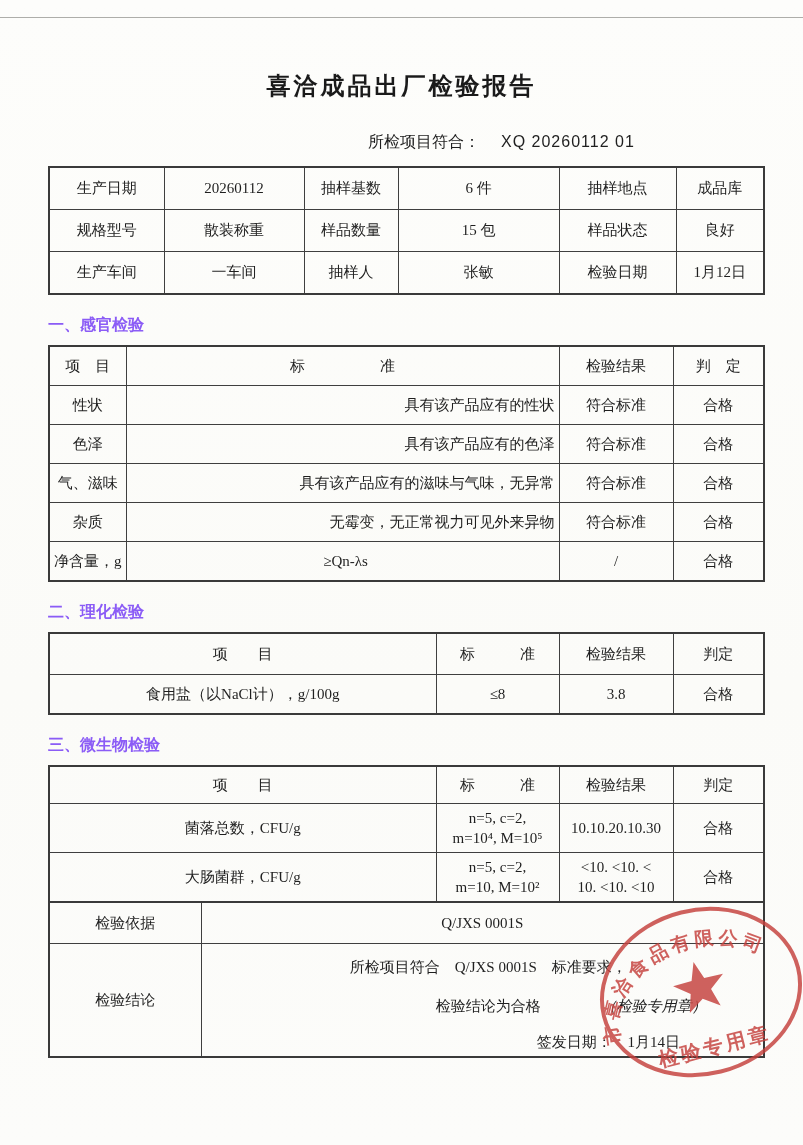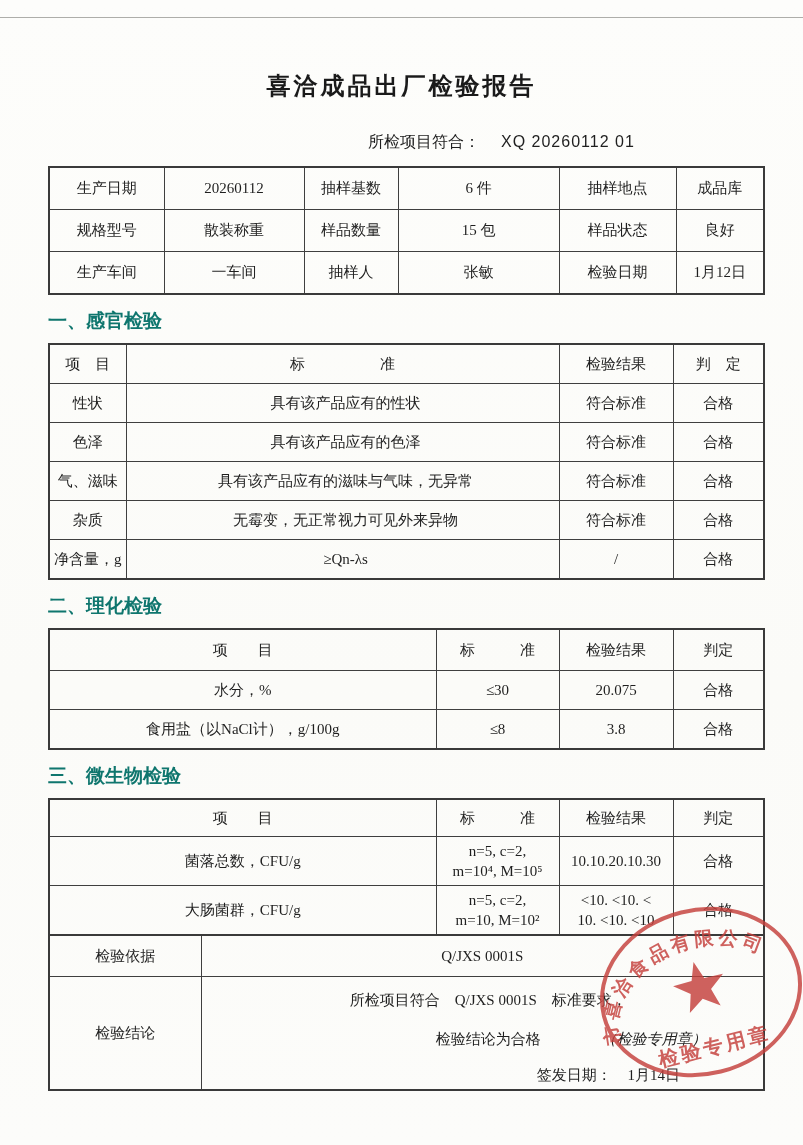--- a/index.html
+++ b/index.html
@@ -20,28 +20,28 @@
 
   table.tbl{
     border-collapse:collapse;table-layout:fixed;
     width:715px;margin-left:48px;
     font-size:15px;color:#1f1f1f;
   }
   table.tbl td{border:1.4px solid #3f3f3f;text-align:center;padding:0 4px;overflow:hidden;}
   table.tbl{border:2px solid #3a3a3a;}
   td.left{text-align:left;padding-left:9px;}
   .sec-heading{
-    margin:13px 0 9px 48px;font-weight:bold;font-size:19px;color:#0f766e;
+    margin:20px 0 9px 48px;font-weight:bold;font-size:16px;color:#8b5cf6;
   }
   #info-table{margin-top:13px;}
   #info-table td{height:41px;}
   #info-table tr.r1 td{height:38px;}
 
   #sensory-table td{height:38px;}
-  #sensory-table td.std{text-align:center;padding-left:10px;}
+  #sensory-table td.std{text-align:right;padding-left:10px;}
   #sensory-table tr.netrow td.std{text-align:center;}
 
   #physchem-table tr.hdr td{height:40px;}
   #physchem-table td{height:38px;}
 
   #micro-table tr.hdr td{height:36px;}
   #micro-table td{height:48px;line-height:1.35;}
   #micro-table .two-line{display:block;}
 
   #conclusion-table{margin-top:-2px;}
@@ -161,26 +161,20 @@
       <col style="width:123px">
       <col style="width:114px">
       <col style="width:91px">
     </colgroup>
   <tbody>
       <tr class="hdr">
     <td>项　　目</td>
     <td>标　　　准</td>
     <td>检验结果</td>
     <td>判定</td>
-  </tr>
-  <tr>
-    <td class="left">水分，%</td>
-    <td>≤30</td>
-    <td>20.075</td>
-    <td>合格</td>
   </tr>
   <tr>
     <td class="left">食用盐（以NaCl计），g/100g</td>
     <td>≤8</td>
     <td>3.8</td>
     <td>合格</td>
   </tr>
 </tbody>
   </table>
 

